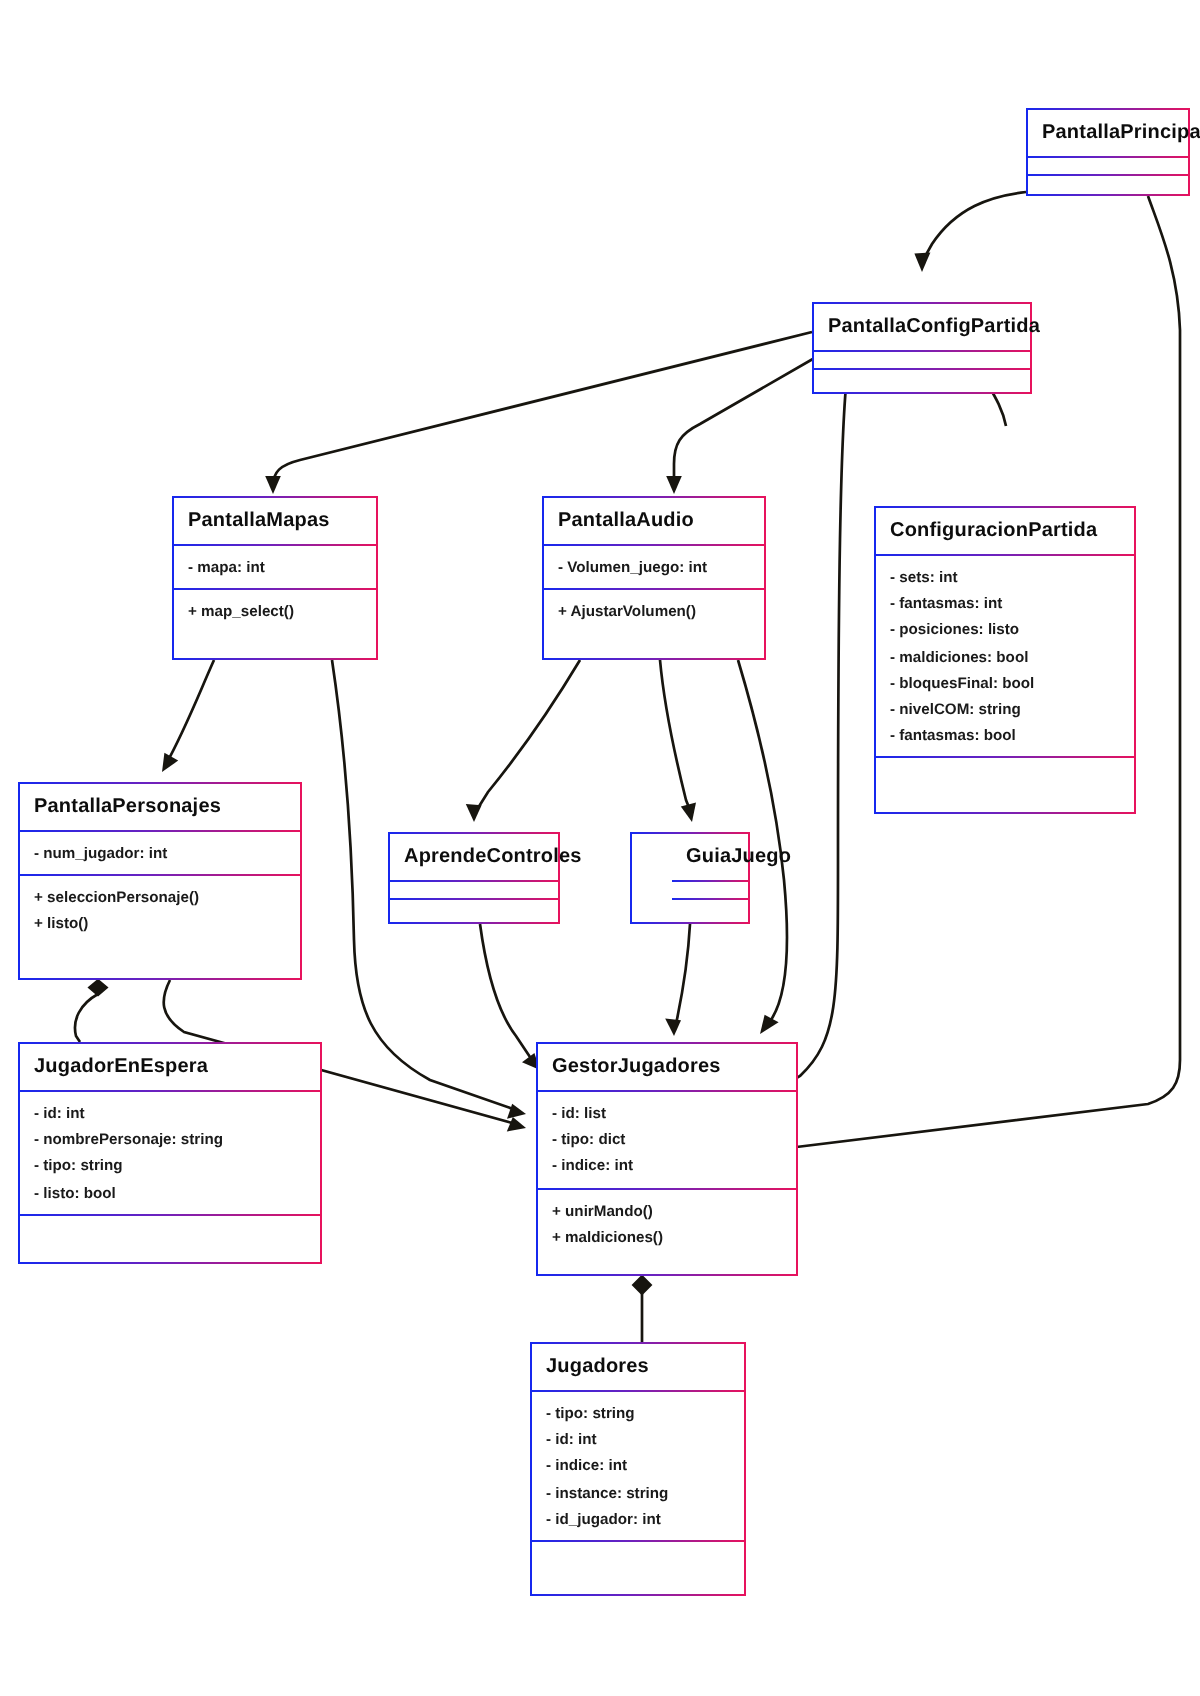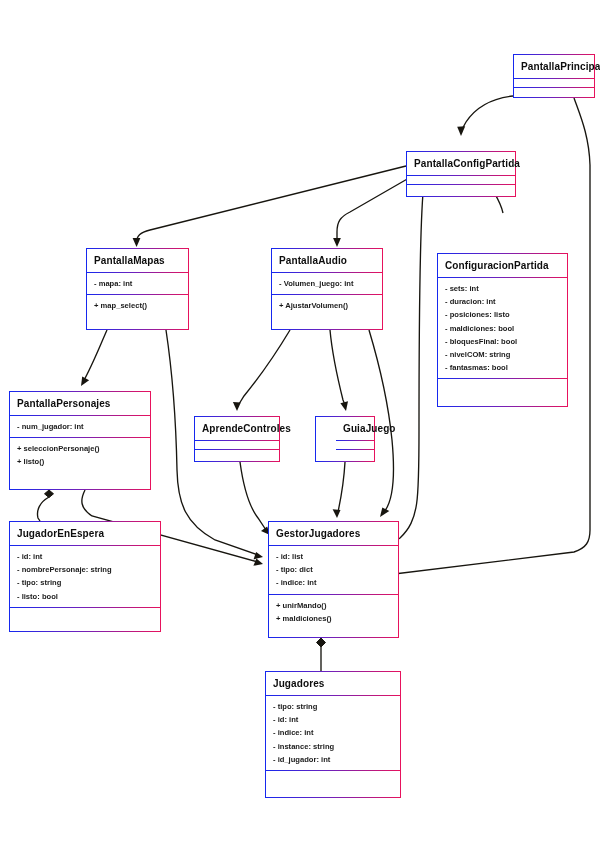--- a/index.html
+++ b/index.html
@@ -182,21 +182,21 @@
   <div class="uml-class" style="left:406px; top:136px; width:110px; height:46px;margin-top:15px;">
     <div class="uml-section uml-name">PantallaConfigPartida</div>
     <div class="uml-section uml-members empty"></div>
     <div class="uml-section uml-members empty"></div>
   </div>
 
   <div class="uml-class" style="left:437px; top:213px; width:131px; height:154px;margin-top:40px;">
     <div class="uml-section uml-name">ConfiguracionPartida</div>
     <div class="uml-section uml-members">
       <div class="member-row">- sets: int</div>
-      <div class="member-row">- duracion: int</div>
+      <div class="member-row">- fantasmas: int</div>
       <div class="member-row">- posiciones: listo</div>
       <div class="member-row">- maldiciones: bool</div>
       <div class="member-row">- bloquesFinal: bool</div>
       <div class="member-row">- nivelCOM: string</div>
       <div class="member-row">- fantasmas: bool</div>
     </div>
     <div class="uml-section uml-members empty"></div>
   </div>
 
   <div class="uml-class" style="left:86px; top:248px; width:103px; height:82px;">
@@ -259,21 +259,21 @@
       <div class="member-row">- id: list</div>
       <div class="member-row">- tipo: dict</div>
       <div class="member-row">- indice: int</div>
     </div>
     <div class="uml-section uml-members">
       <div class="member-row">+ unirMando()</div>
       <div class="member-row">+ maldiciones()</div>
     </div>
   </div>
 
-  <div class="uml-class" style="left:265px; top:671px; width:136px; height:127px;">
+  <div class="uml-class" style="left:265px; top:671px; width:108px; height:127px;">
     <div class="uml-section uml-name">Jugadores</div>
     <div class="uml-section uml-members">
       <div class="member-row">- tipo: string</div>
       <div class="member-row">- id: int</div>
       <div class="member-row">- indice: int</div>
       <div class="member-row">- instance: string</div>
       <div class="member-row">- id_jugador: int</div>
     </div>
     <div class="uml-section uml-members empty"></div>
   </div>

